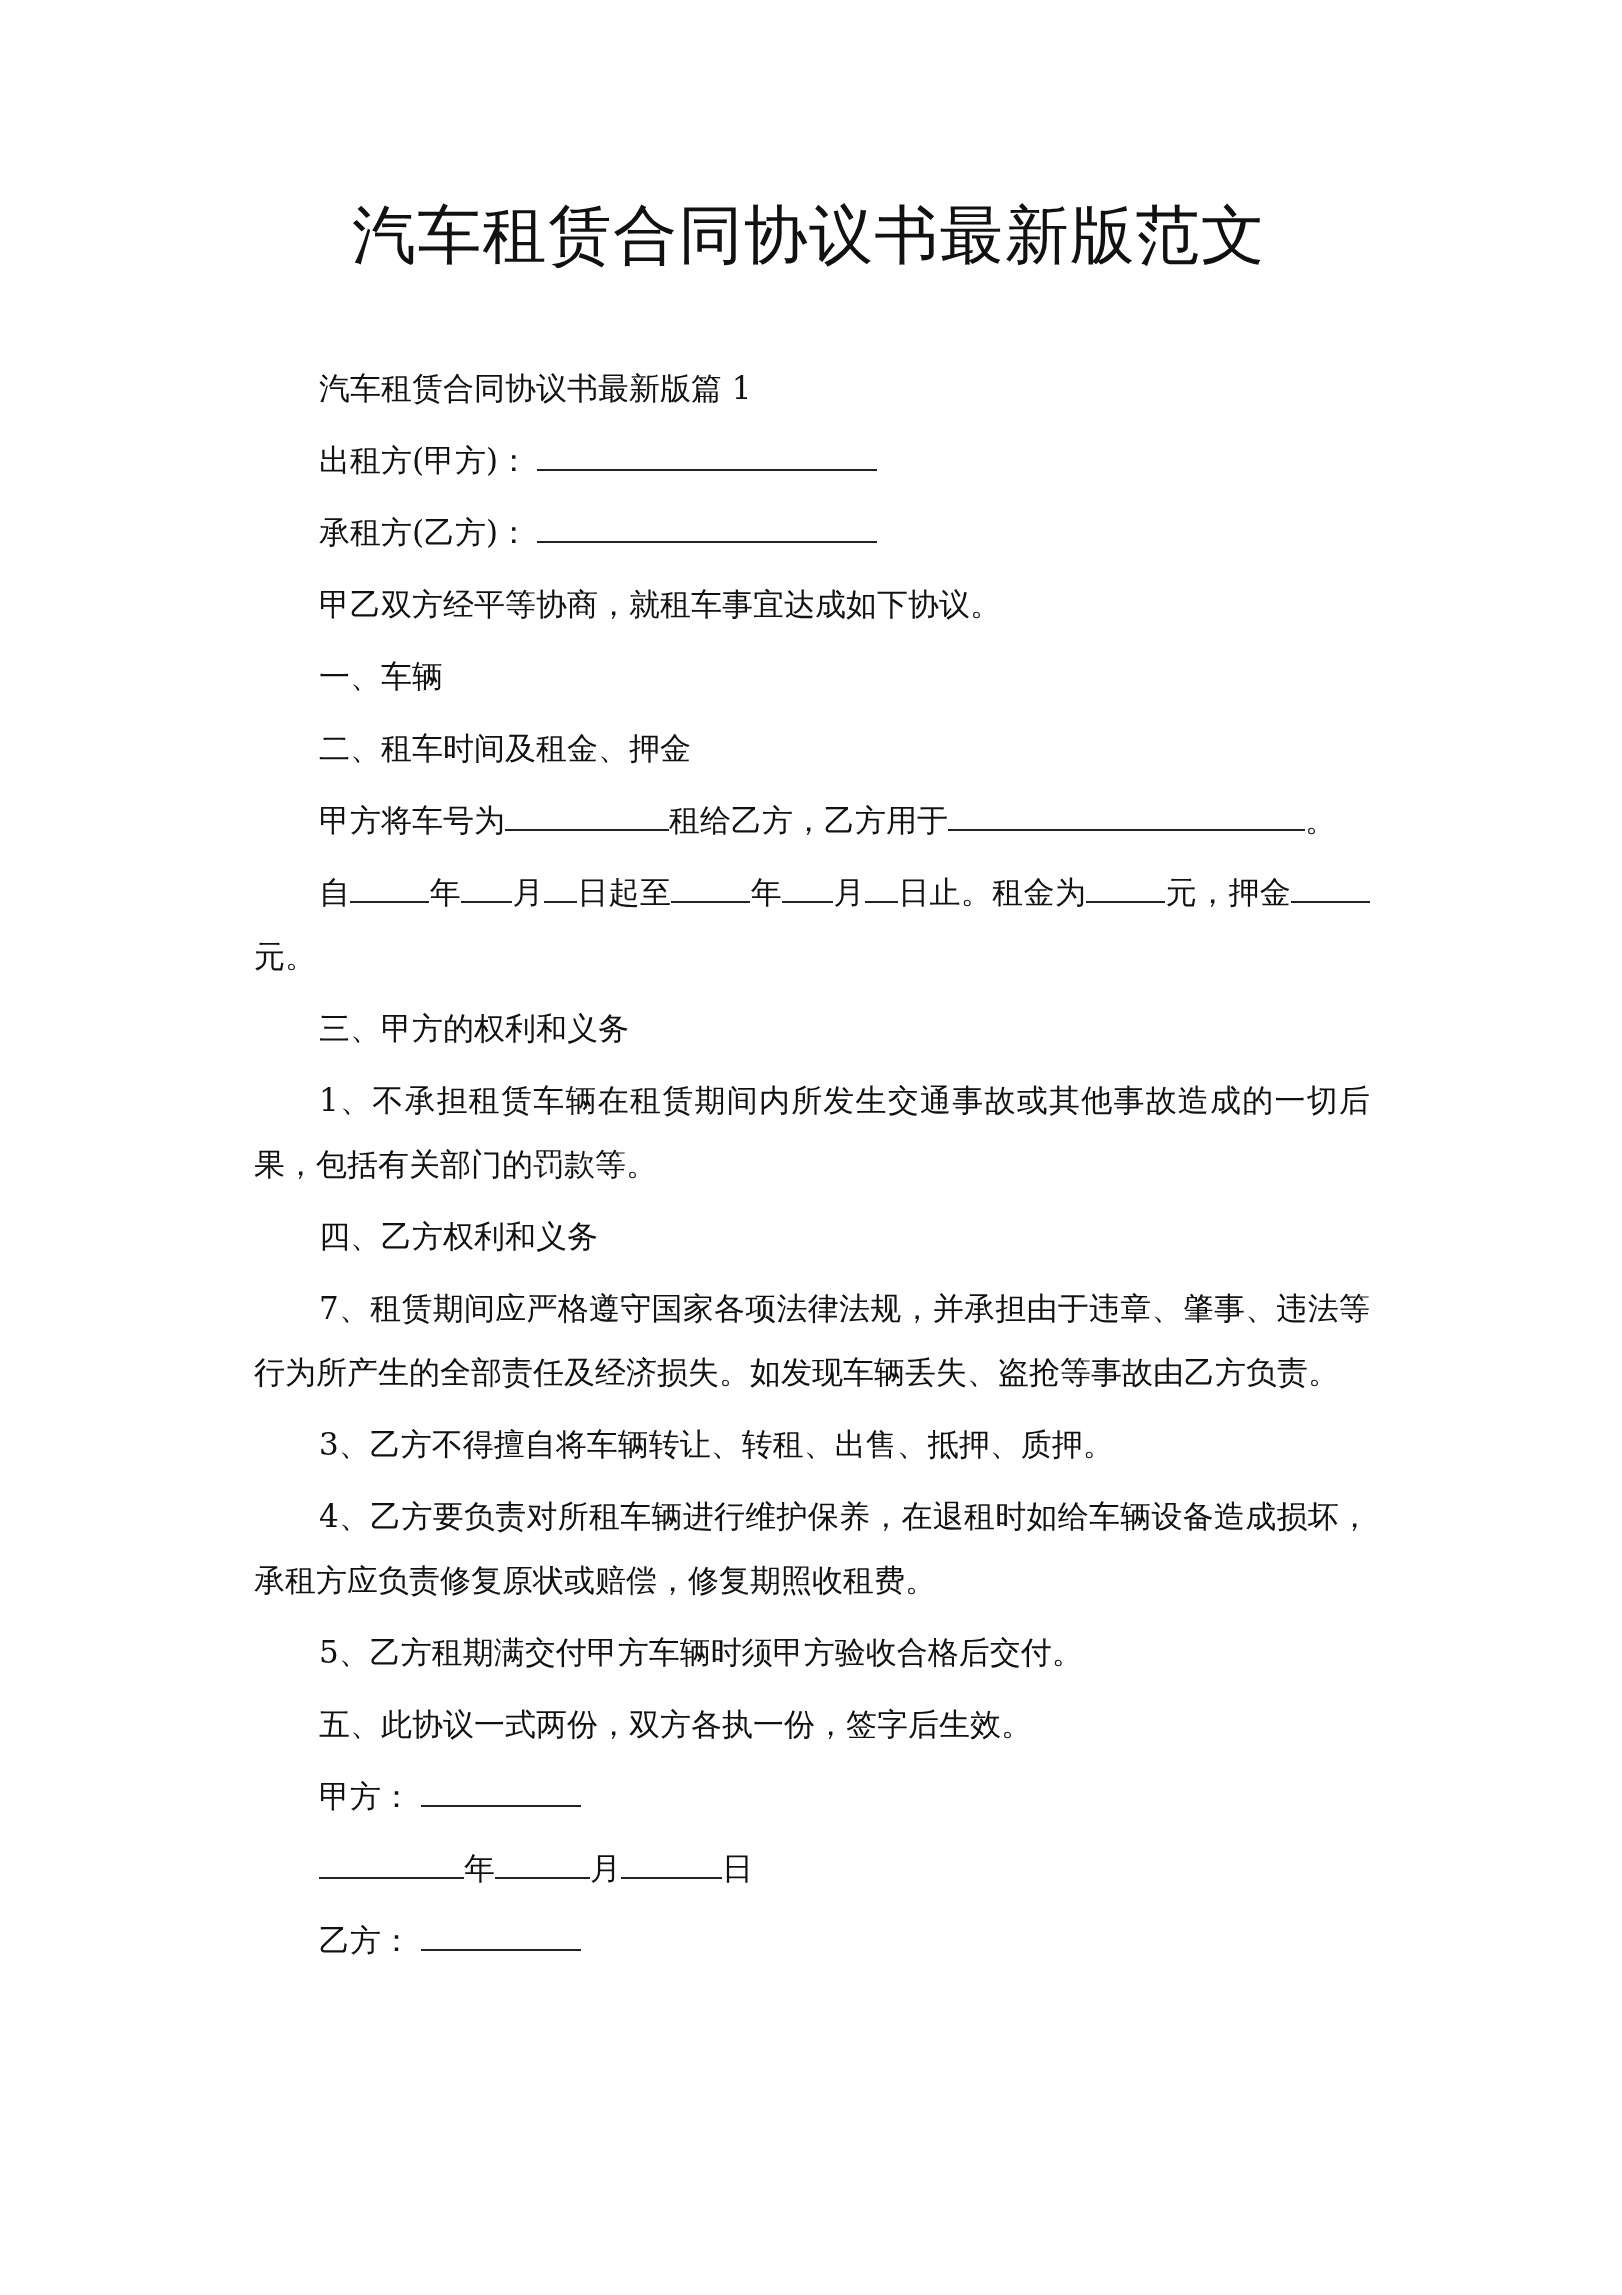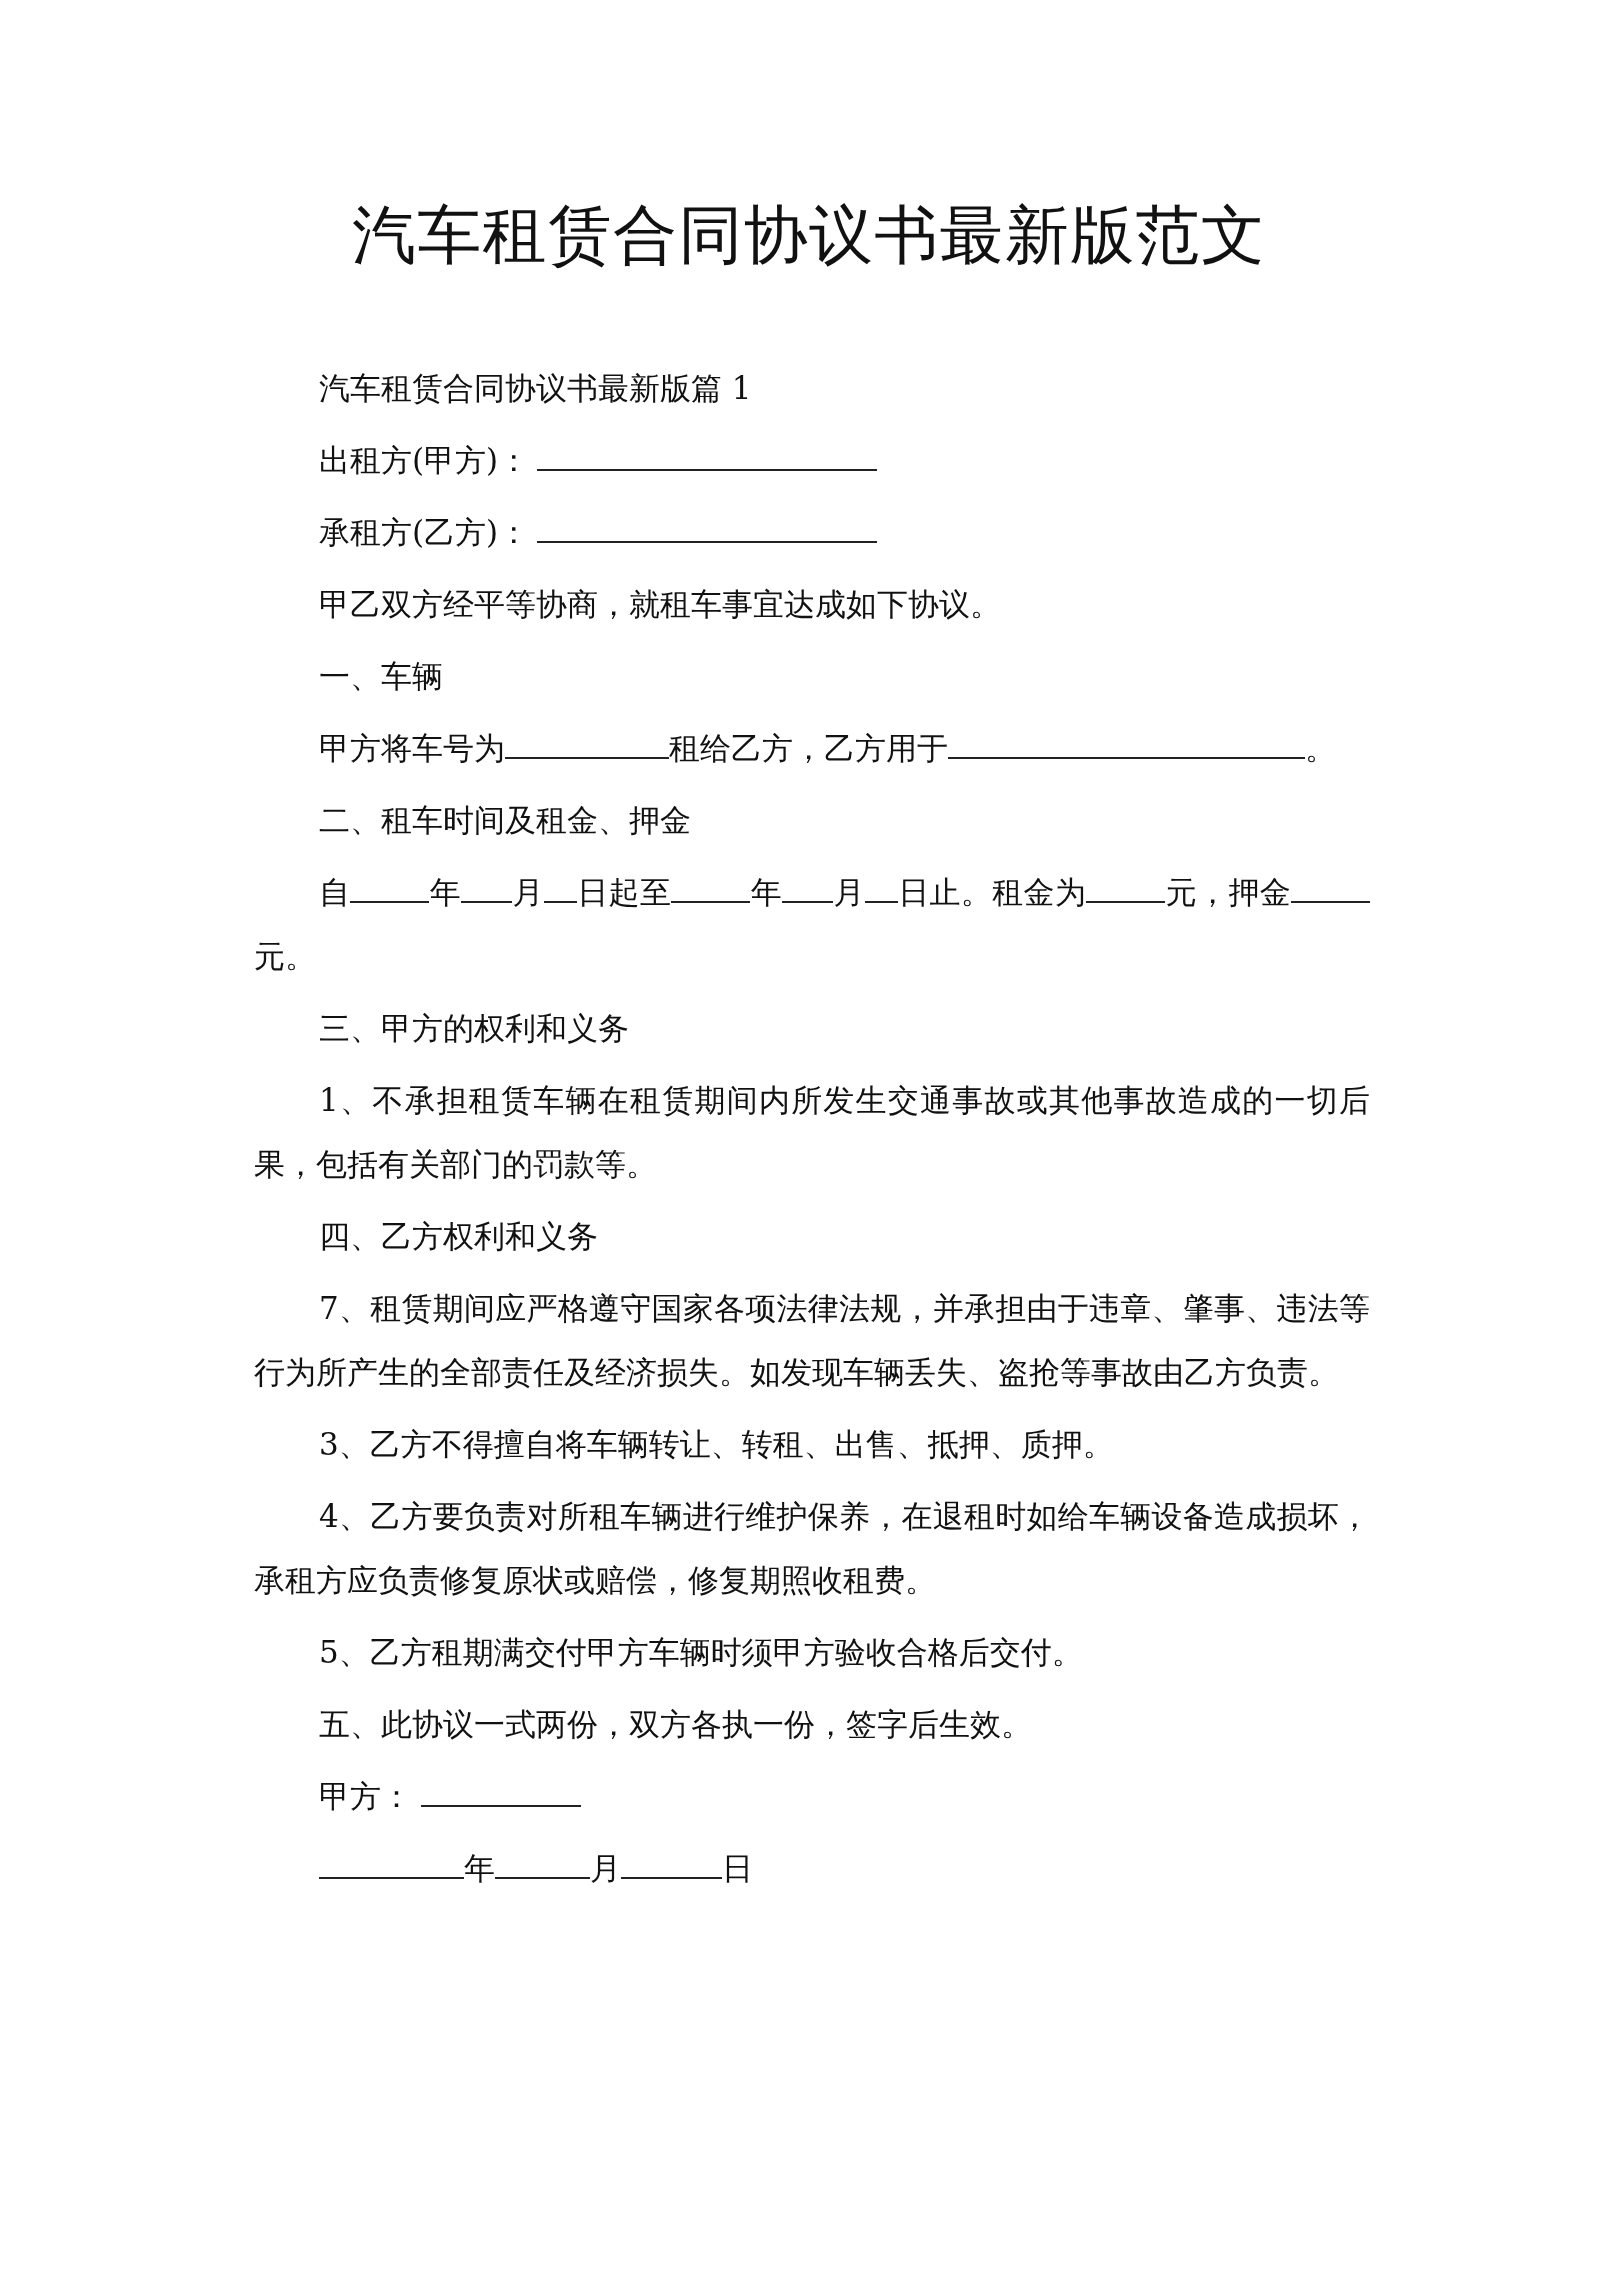--- a/index.html
+++ b/index.html
@@ -32,34 +32,35 @@
 <div class="body">
   <p class="p">汽车租赁合同协议书最新版篇 1</p>
 
   <p class="p"><span>出租方(甲方)：</span><span class="blank b-party"></span></p>
 
   <p class="p"><span>承租方(乙方)：</span><span class="blank b-party"></span></p>
 
   <p class="p">甲乙双方经平等协商，就租车事宜达成如下协议。</p>
 
   <p class="p">一、车辆</p>
+  <p class="p">二、租车时间及租金、押金</p>
+
   <p class="p"><span>甲方将车号为</span><span class="blank b-plate"></span><span>租给乙方，乙方用于</span><span class="blank b-use"></span><span>。</span></p>
-
-  <p class="p">二、租车时间及租金、押金</p>
   <p class="p"><span>自</span><span class="blank b-y"></span><span>年</span><span class="blank b-m"></span><span>月</span><span class="blank b-d"></span><span>日起至</span><span class="blank b-y"></span><span>年</span><span class="blank b-m"></span><span>月</span><span class="blank b-d"></span><span>日止。租金为</span><span class="blank b-amt"></span><span>元，押金</span><span class="blank b-amt"></span><span>元。</span></p>
 
   <p class="p">三、甲方的权利和义务</p>
   <p class="p">1、不承担租赁车辆在租赁期间内所发生交通事故或其他事故造成的一切后果，包括有关部门的罚款等。</p>
 
   <p class="p">四、乙方权利和义务</p>
   <p class="p">7、租赁期间应严格遵守国家各项法律法规，并承担由于违章、肇事、违法等行为所产生的全部责任及经济损失。如发现车辆丢失、盗抢等事故由乙方负责。</p>
   <p class="p">3、乙方不得擅自将车辆转让、转租、出售、抵押、质押。</p>
   <p class="p">4、乙方要负责对所租车辆进行维护保养，在退租时如给车辆设备造成损坏，承租方应负责修复原状或赔偿，修复期照收租费。</p>
   <p class="p">5、乙方租期满交付甲方车辆时须甲方验收合格后交付。</p>
 
   <p class="p">五、此协议一式两份，双方各执一份，签字后生效。</p>
 
   <p class="p"><span>甲方：</span><span class="blank b-sig"></span></p>
 
   <p class="p dateline"><span class="blank b-ds-y"></span><span>年</span><span class="blank b-ds-m"></span><span>月</span><span class="blank b-ds-d"></span><span>日</span></p>
 
+  <p class="p"><span>乙方：</span><span class="blank b-sig"></span></p>
 </div>
 
 
 </body></html>

